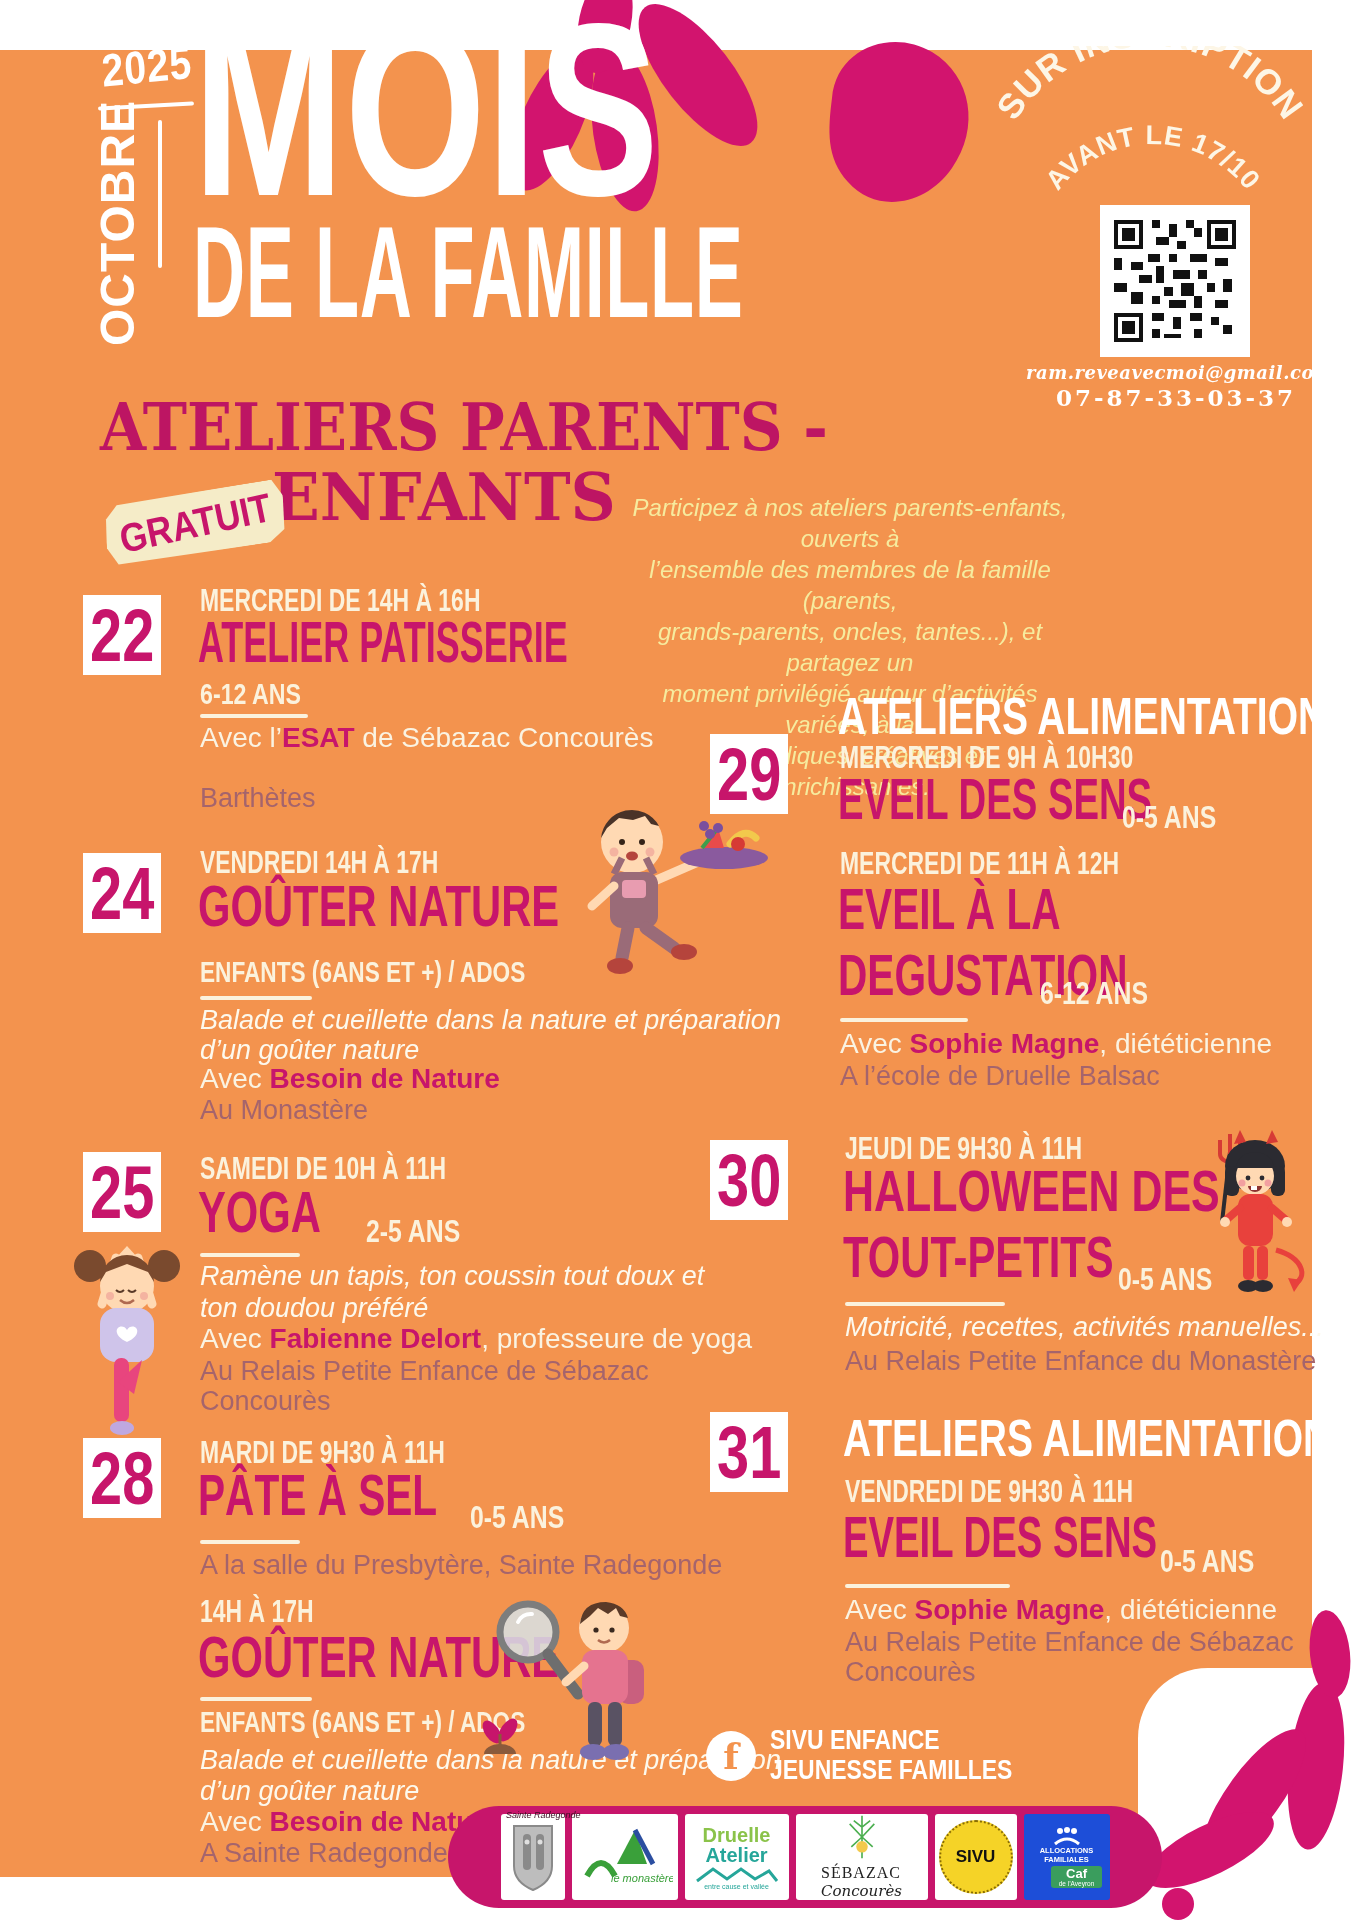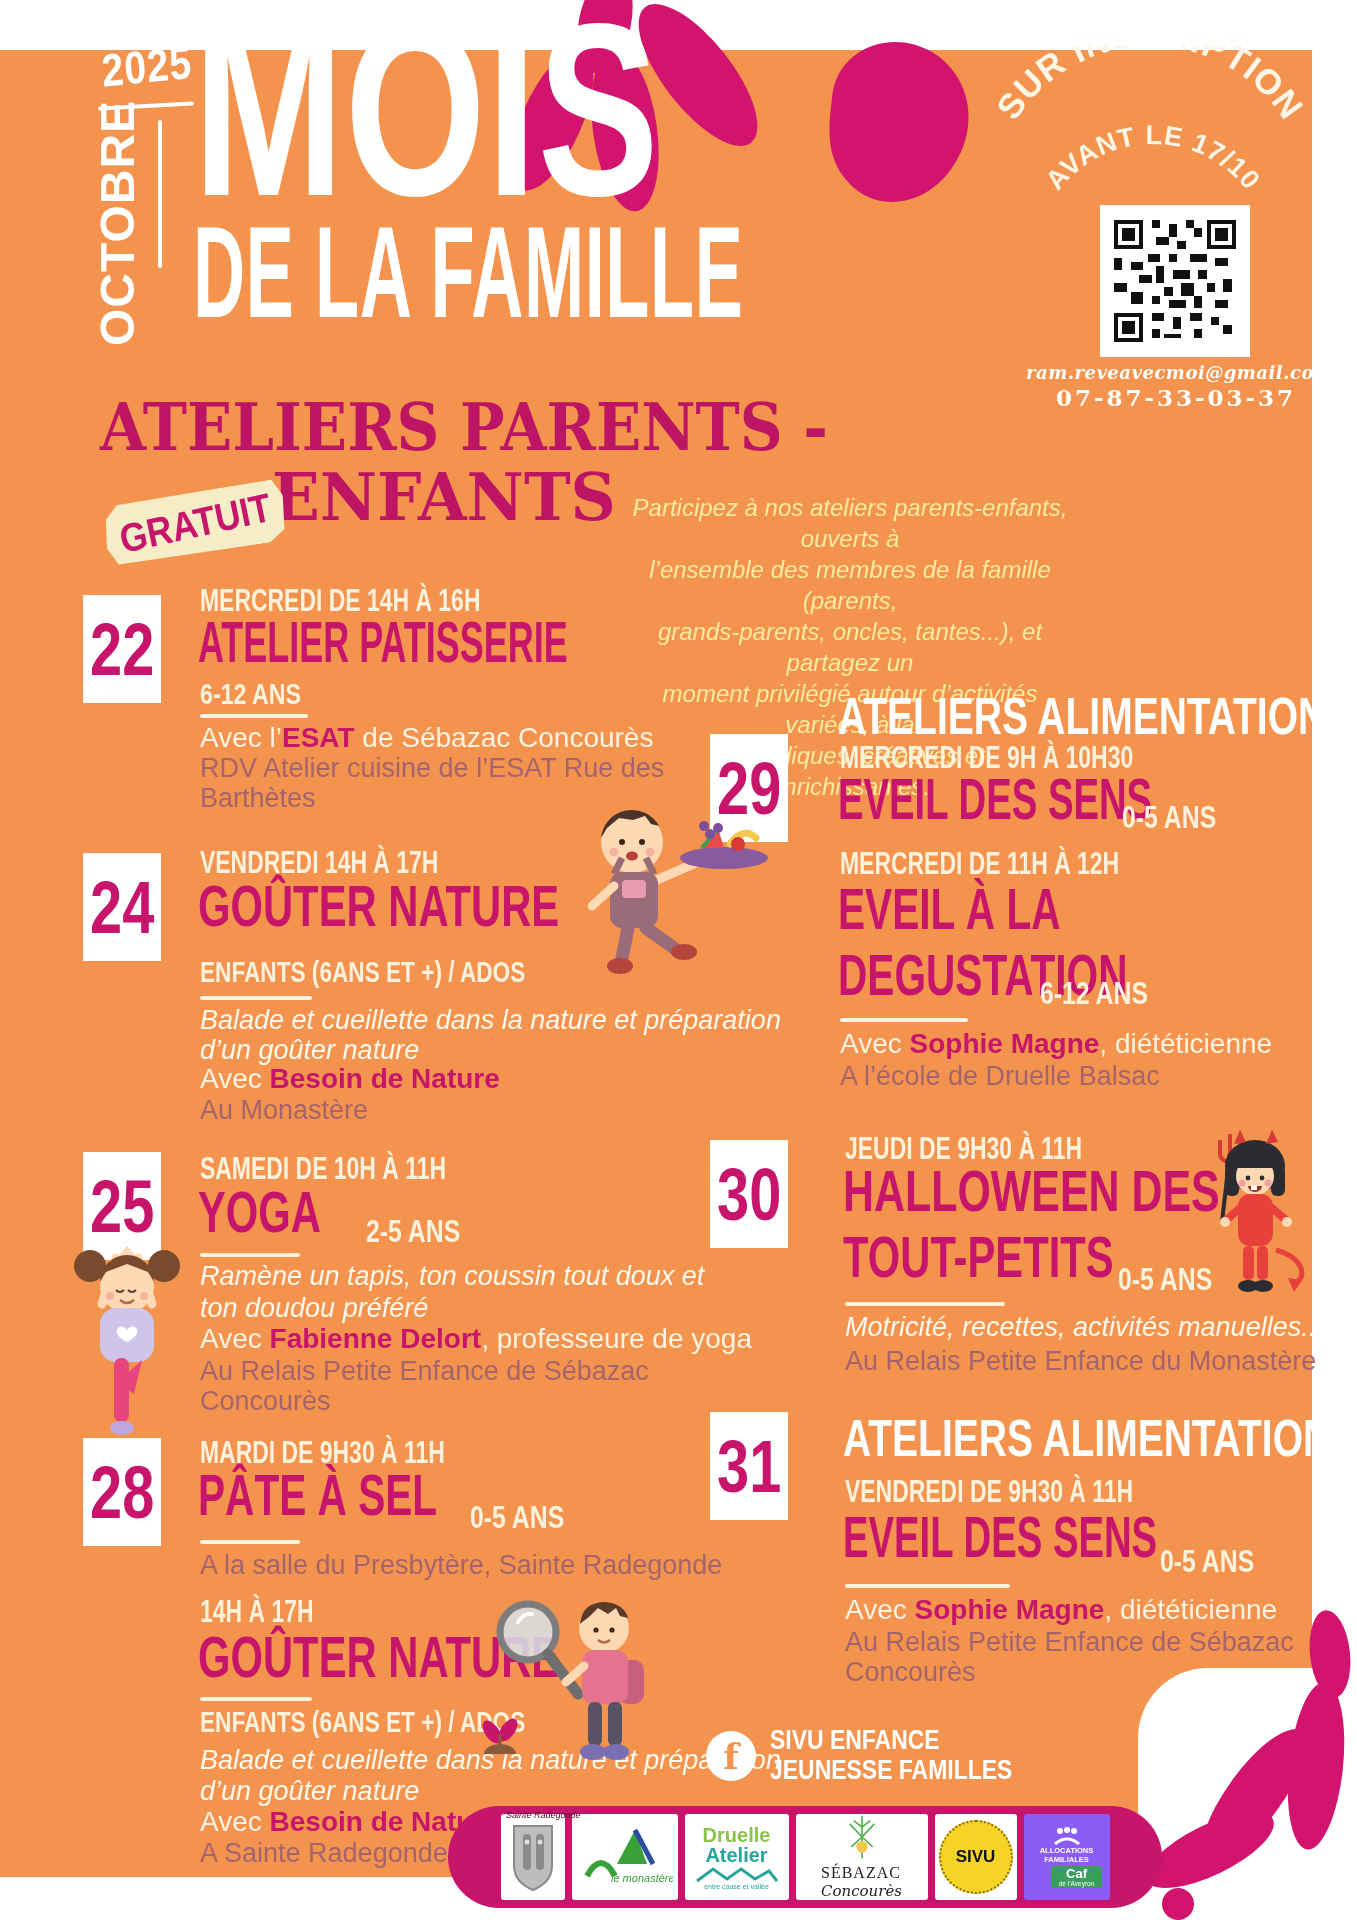--- a/index.html
+++ b/index.html
@@ -12,21 +12,21 @@
   .serif-title{font-family:"DejaVu Serif",serif;font-weight:700;color:#BD1563;line-height:1;}
   .t-time{font-size:31px;font-weight:700;color:#FBF2DD;line-height:1;}
   .t-title{font-size:58px;font-weight:800;color:#C7156B;line-height:1;}
   .t-age{font-size:29px;font-weight:700;color:#FBF2DD;line-height:1;}
   .t-head{font-size:52px;font-weight:800;color:#ffffff;line-height:1;}
   .t-desc{font-size:27px;font-style:italic;color:#FDF9ED;line-height:1.15;white-space:nowrap;}
   .t-with{font-size:28px;color:#FAF3E2;white-space:nowrap;}
   .t-with .nm{color:#C7156B;font-weight:700;}
   .t-loc{font-size:27px;color:#A5646C;white-space:nowrap;}
   .uline{height:4px;background:#FBF2DD;border-radius:2px;}
-  .numbox{width:78px;height:108px;background:#ffffff;display:flex;align-items:center;justify-content:center;}
+  .numbox{width:78px;height:80px;background:#ffffff;display:flex;align-items:center;justify-content:center;}
   .numbox span{font-size:74px;font-weight:800;color:#C7156B;transform:scaleX(.78);}
   .badge{width:182px;height:62px;background:#F5ECC8;transform:rotate(-9deg);
          clip-path:polygon(2% 22%,9% 2%,95% 0%,100% 28%,98% 82%,89% 100%,5% 97%,0% 68%);
          display:flex;align-items:center;justify-content:center;}
   .badge span{font-size:40px;font-weight:800;color:#C7156B;transform:scaleX(.88) rotate(-3deg);}
   .intro{width:436px;text-align:center;font-size:24px;line-height:31px;font-style:italic;
          color:#F6EB9E;font-weight:500;}
   .qrcard{width:150px;height:152px;background:#ffffff;display:flex;align-items:center;justify-content:center;}
   .contact-mail{width:300px;text-align:center;font-family:"DejaVu Serif",serif;font-style:italic;
                 font-weight:700;font-size:18px;color:#ffffff;letter-spacing:.5px;}
@@ -165,21 +165,20 @@
   <div class="abs numbox" style="left:83px;top:595px;">
     <span>22</span>
   </div>
   <div class="abs t-time sx" style="left:200px;top:585px;transform:scaleX(.74);">MERCREDI DE 14H À 16H</div>
   <div class="abs t-title sx" style="left:198px;top:613px;transform:scaleX(.62);">ATELIER PATISSERIE</div>
   <div class="abs t-age sx" style="left:200px;top:680px;transform:scaleX(.8);">6-12 ANS</div>
   <div class="abs uline" style="left:200px;top:714px;width:108px;"></div>
   <div class="abs t-with" style="left:200px;top:722px;">
     <span>Avec l’</span><span class="nm">ESAT</span><span> de Sébazac Concourès</span>
   </div>
-  <div class="abs t-loc" style="left:200px;top:753px;">RDV Atelier cuisine de l’ESAT Rue des</div>
   <div class="abs t-loc" style="left:200px;top:783px;">Barthètes</div>
 
   <div class="abs numbox" style="left:83px;top:853px;">
     <span>24</span>
   </div>
   <div class="abs t-time sx" style="left:200px;top:847px;transform:scaleX(.74);">VENDREDI 14H À 17H</div>
   <div class="abs t-title sx" style="left:198px;top:877px;transform:scaleX(.72);">GOÛTER NATURE</div>
   <div class="abs t-age sx" style="left:200px;top:958px;transform:scaleX(.78);">ENFANTS (6ANS ET +) / ADOS</div>
   <div class="abs uline" style="left:200px;top:996px;width:112px;"></div>
   <div class="abs t-desc" style="left:200px;top:1005px;">Balade et cueillette dans la nature et préparation</div>
@@ -415,21 +414,21 @@
           <div style="font-family:'DejaVu Serif',serif;font-style:italic;font-size:15px;color:#222;">Concourès</div>
         </div>
       </div>
 
       <div class="card" style="width:82px;background:#ffffff;">
         <div style="width:70px;height:70px;border-radius:50%;background:#f5d327;display:flex;align-items:center;justify-content:center;border:2px dotted #8a6d00;">
           <span style="font-size:17px;font-weight:800;color:#111;">SIVU</span>
         </div>
       </div>
 
-      <div class="card" style="width:86px;background:#8b5cf6;">
+      <div class="card" style="width:86px;background:#1d4ed8;">
         <svg width="30" height="20" viewBox="0 0 30 20">
           <circle cx="8" cy="5" r="3" fill="#ffffff"></circle>
             <circle cx="15" cy="4" r="3" fill="#ffffff"></circle>
             <circle cx="22" cy="5" r="3" fill="#ffffff"></circle>
           <path d="M3,18 q12,-10 24,0" stroke="#ffffff" stroke-width="3" fill="none"></path>
         </svg>
         <div style="font-size:7.5px;color:#ffffff;font-weight:700;">ALLOCATIONS</div>
         <div style="font-size:7.5px;color:#ffffff;font-weight:700;">FAMILIALES</div>
         <div style="background:#3a9d5d;border-radius:3px;padding:1px 8px;margin-top:2px;text-align:center;margin-left:20px;">
           <div style="font-size:13px;font-weight:800;color:#ffffff;line-height:1;">Caf</div>

